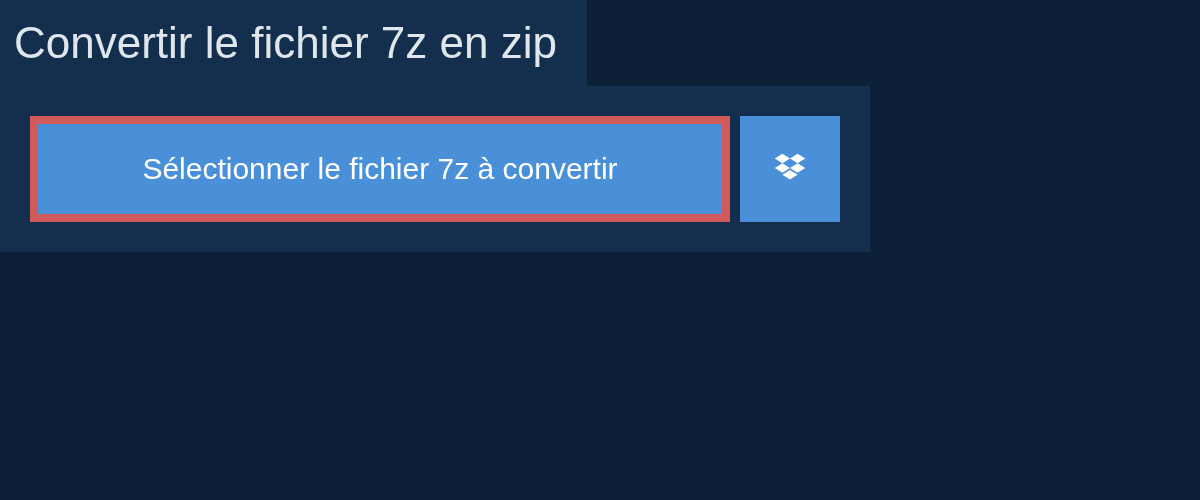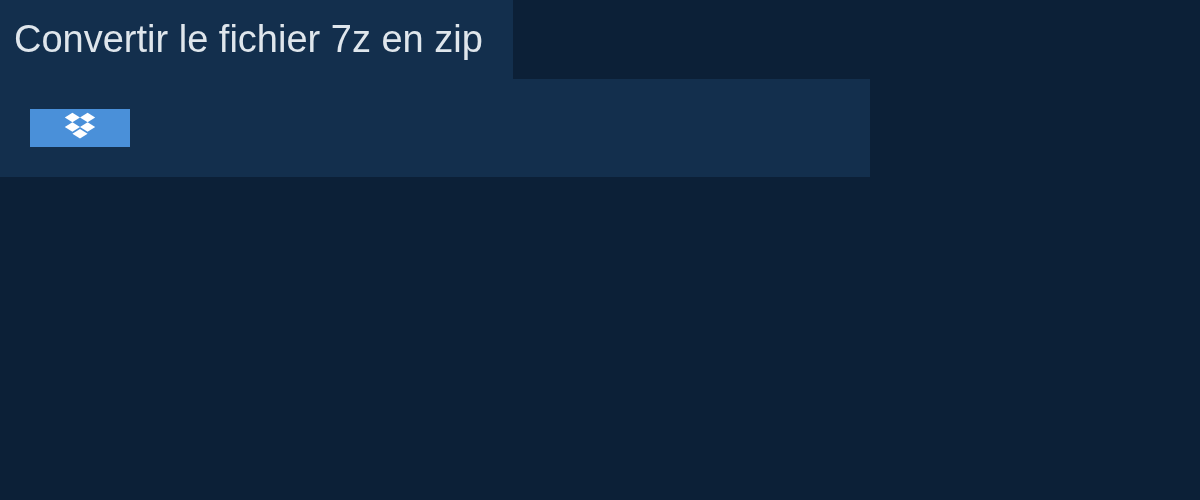--- a/index.html
+++ b/index.html
@@ -14,21 +14,21 @@
       font-family: -apple-system, BlinkMacSystemFont, "Segoe UI", Arial, sans-serif;
       overflow: hidden;
     }
     .header-bar {
       background: #132f4d;
       display: inline-block;
       padding: 18px 30px 18px 14px;
     }
     .header-title {
       color: #dfe6ec;
-      font-size: 38px;
+      font-size: 44px;
       font-weight: 400;
     }
     .panel {
       background: #132f4d;
       margin-top: 0;
       width: 870px;
       padding: 30px 30px 30px 30px;
     }
     .button-row {
       display: flex;
@@ -66,20 +66,23 @@
 <body>
 
 
 
 <div class="header-bar">
   <div class="header-title">Convertir le fichier 7z en zip</div>
 </div>
 
 <div class="panel">
   <div class="button-row">
+    <div class="select-button">
+      <span>Sélectionner le fichier 7z à convertir</span>
+    </div>
     <div class="dropbox-button">
       <svg class="dropbox-icon" viewBox="0 0 40 40" fill="#ffffff">
         <path d="M12 4 L20 9 L12 14 L4 9 Z"></path>
         <path d="M28 4 L36 9 L28 14 L20 9 Z"></path>
         <path d="M12 14 L20 19 L12 24 L4 19 Z"></path>
         <path d="M28 14 L36 19 L28 24 L20 19 Z"></path>
         <path d="M20 21 L28 26 L20 31 L12 26 Z"></path>
       </svg>
     </div>
   </div>

